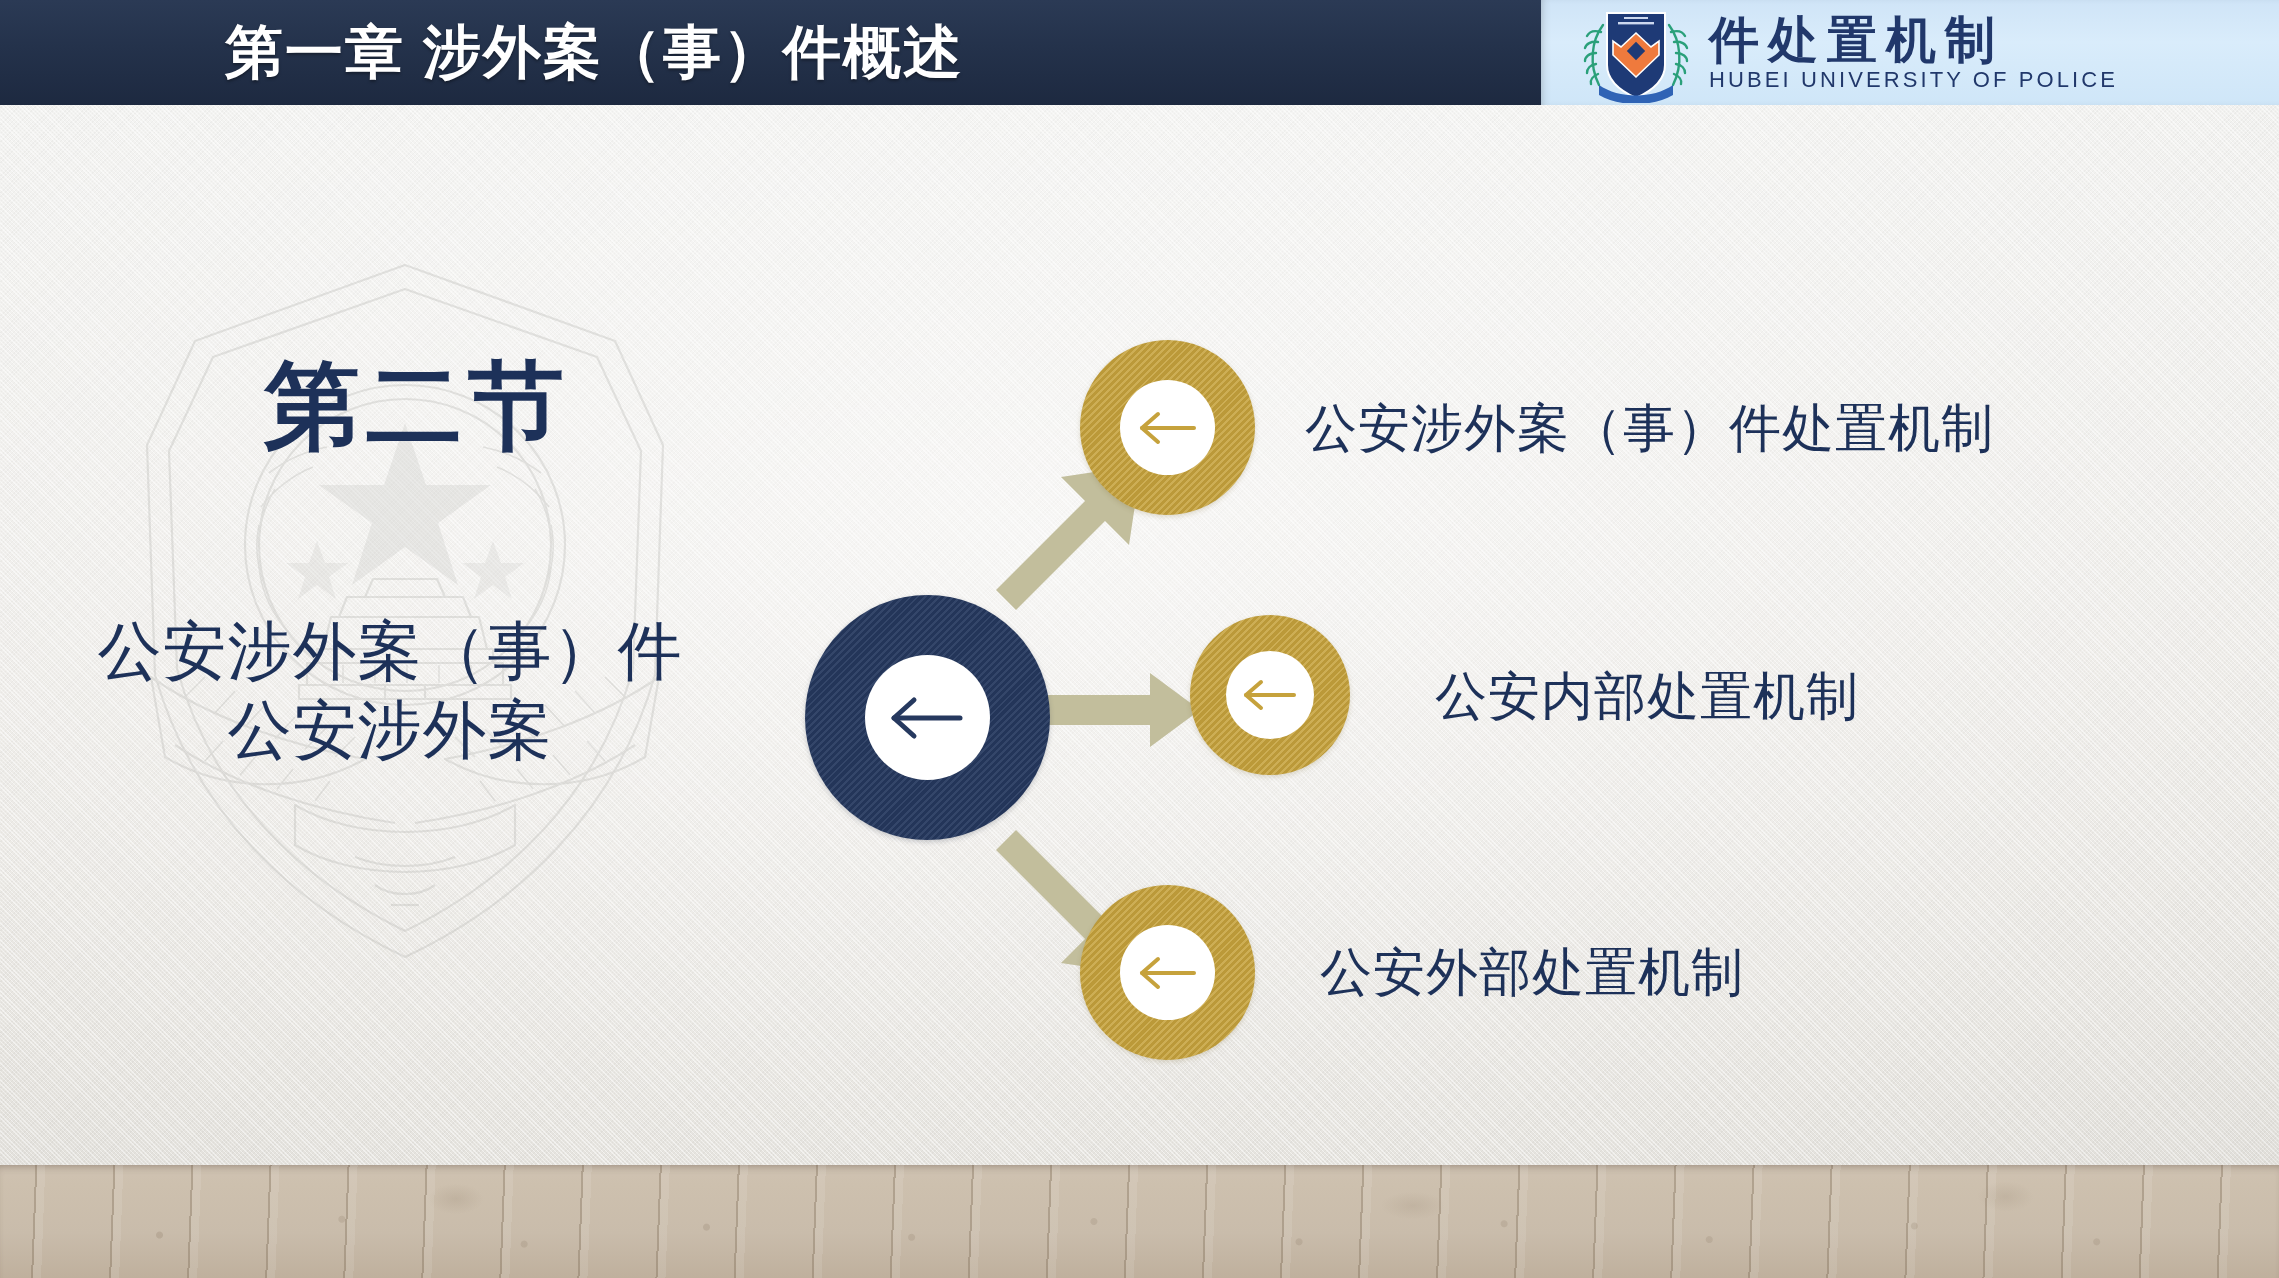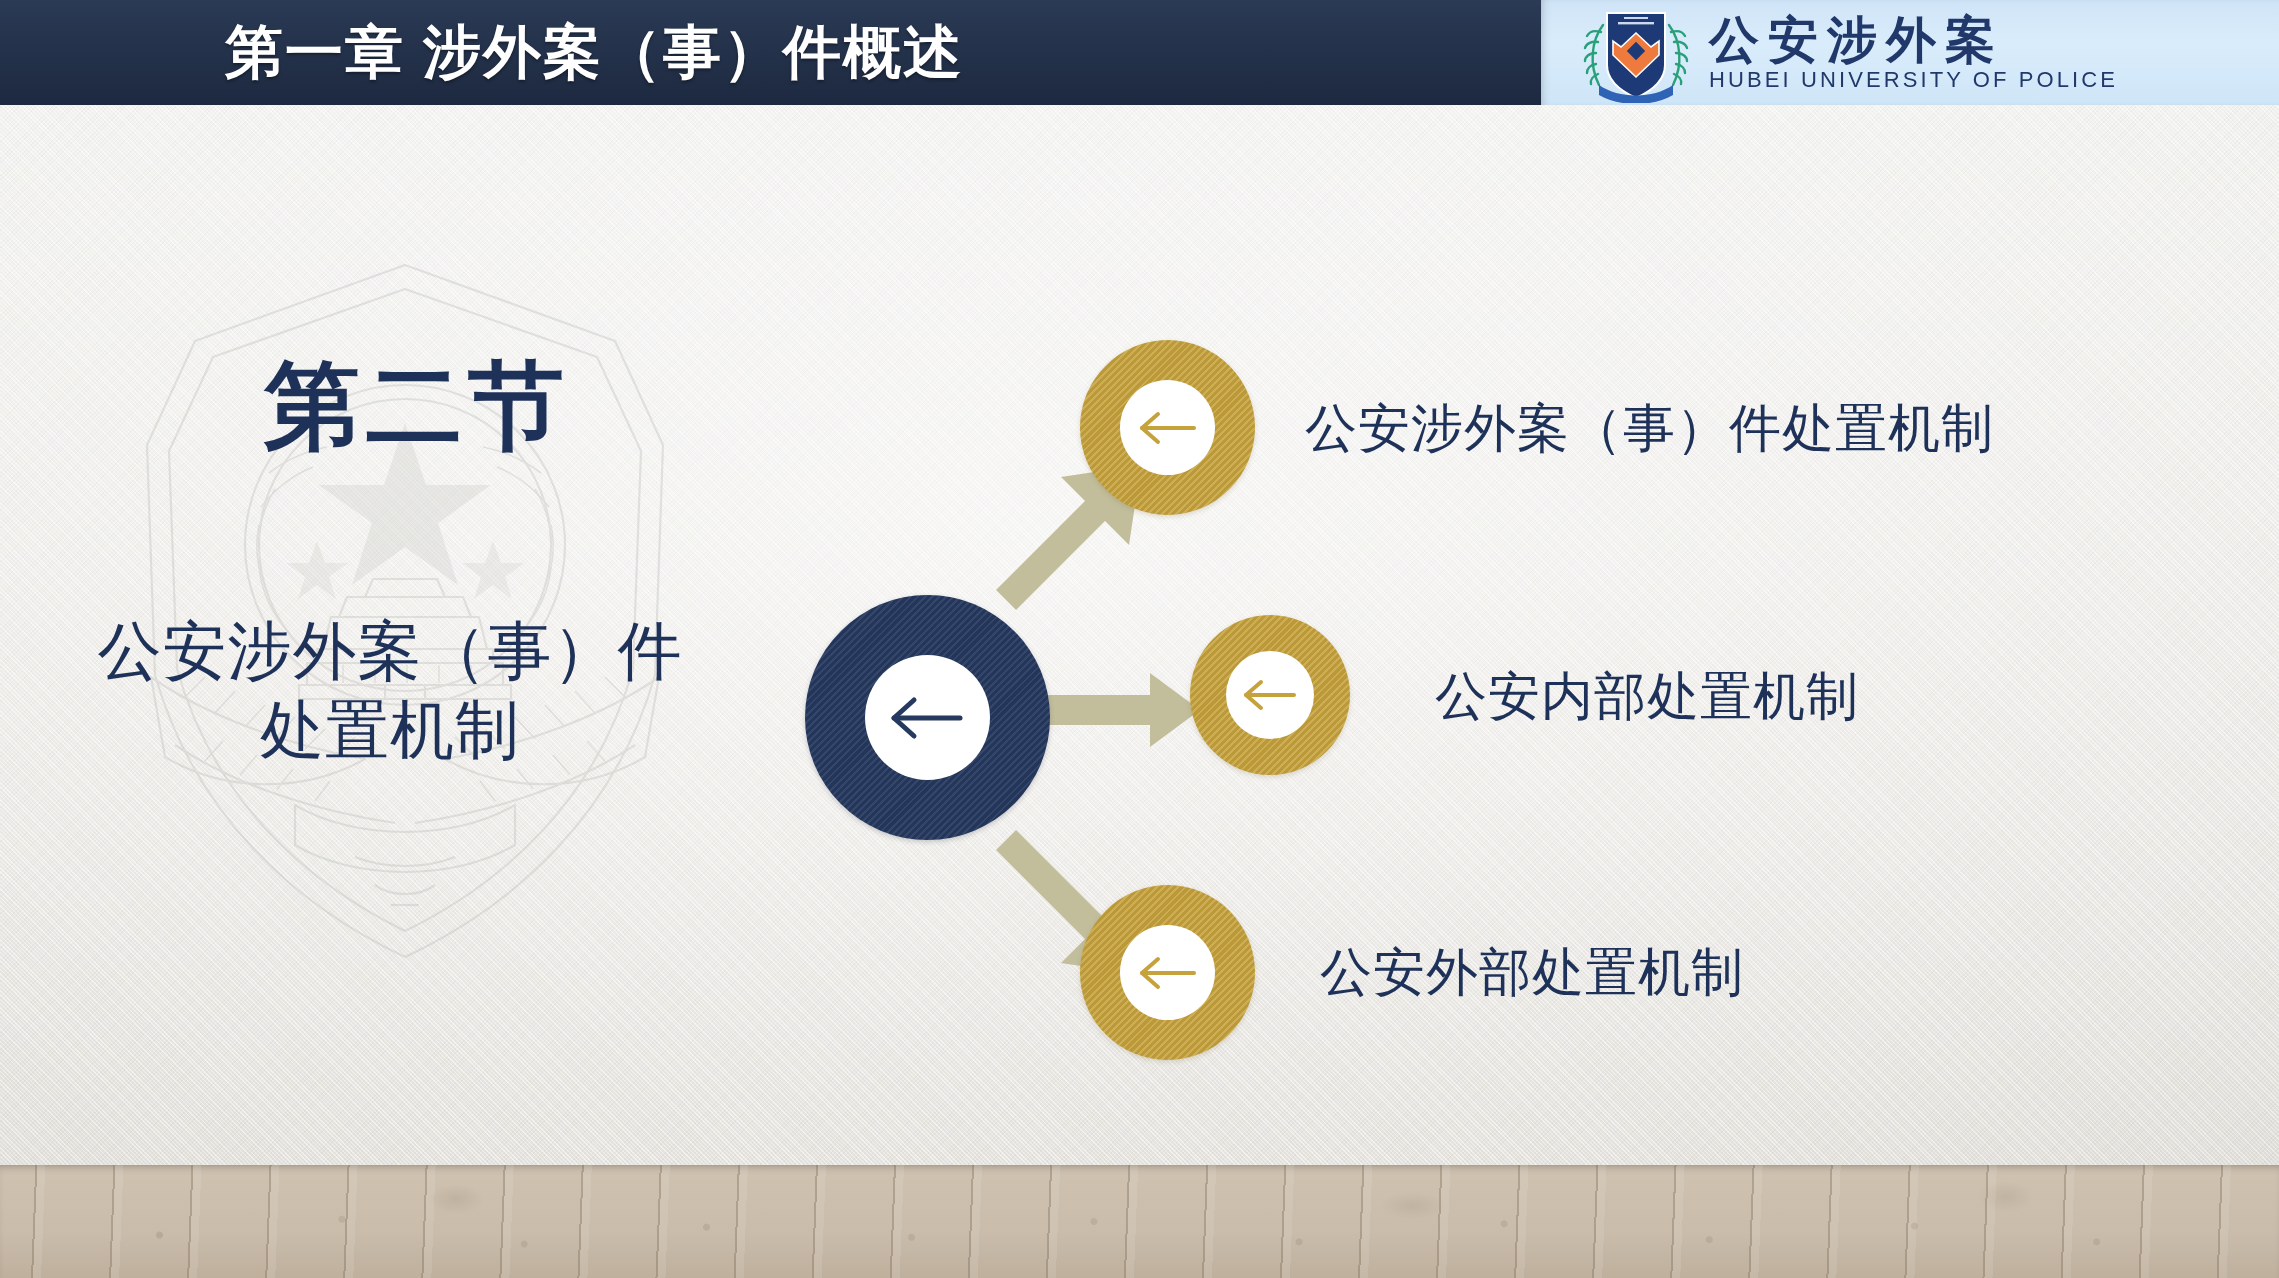--- a/index.html
+++ b/index.html
@@ -227,21 +227,21 @@
           <rect x="47" y="14" width="24" height="2" fill="#cdd9ef"></rect>
           <rect x="41" y="19" width="36" height="2.4" fill="#cdd9ef"></rect>
 
           <path d="M59 30 L74 44 L82 38 L82 52 L59 74 L36 52 L36 38 L44 44 Z" fill="#ef7a3d" stroke="#ffffff" stroke-width="1.6"></path>
           <rect x="52.5" y="41.5" width="13" height="13" transform="rotate(45 59 48)" fill="#1e3a76"></rect>
 
           <path d="M22 82 C42 96 76 96 96 82 L96 92 C76 104 42 104 22 92 Z" fill="#2f63b5"></path>
         </svg>
       </div>
       <div class="brand-text">
-        <div class="brand-cn">公安涉外案</div>
+        <div class="brand-cn">件处置机制</div>
         <div class="brand-en">HUBEI UNIVERSITY OF POLICE</div>
       </div>
     </div>
   </div>
 
   <div class="wall">
     <div class="wall-vignette"></div>
   </div>
 
   <div class="watermark">
@@ -324,21 +324,21 @@
         <path d="M262 296 L270 318 L293 318 L274 332 L281 354 L262 340 L243 354 L250 332 L231 318 L254 318 Z"></path>
         <path d="M438 296 L446 318 L469 318 L450 332 L457 354 L438 340 L419 354 L426 332 L407 318 L430 318 Z"></path>
       </g>
     </svg>
   </div>
 
   <div class="section-label">第二节</div>
 
   <div class="left-title">
     <div>公安涉外案（事）件</div>
-    <div>处置机制</div>
+    <div>公安涉外案</div>
   </div>
 
   <div class="diagram">
 
     <svg class="connectors" viewBox="0 0 1510 760">
 
       <g>
         <path d="M236 250 L325 161 L301 137 L381 125 L369 205 L345 181 L256 270 Z" fill="#c2be9c"></path>
       </g>
 

